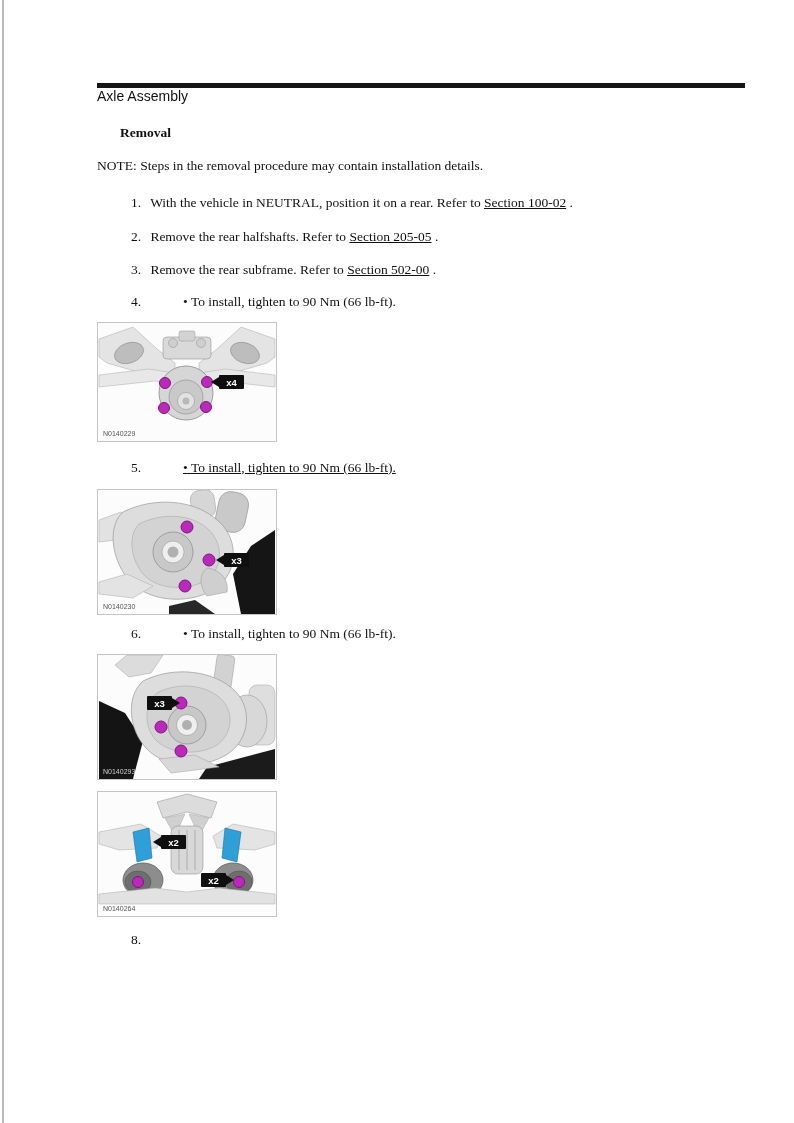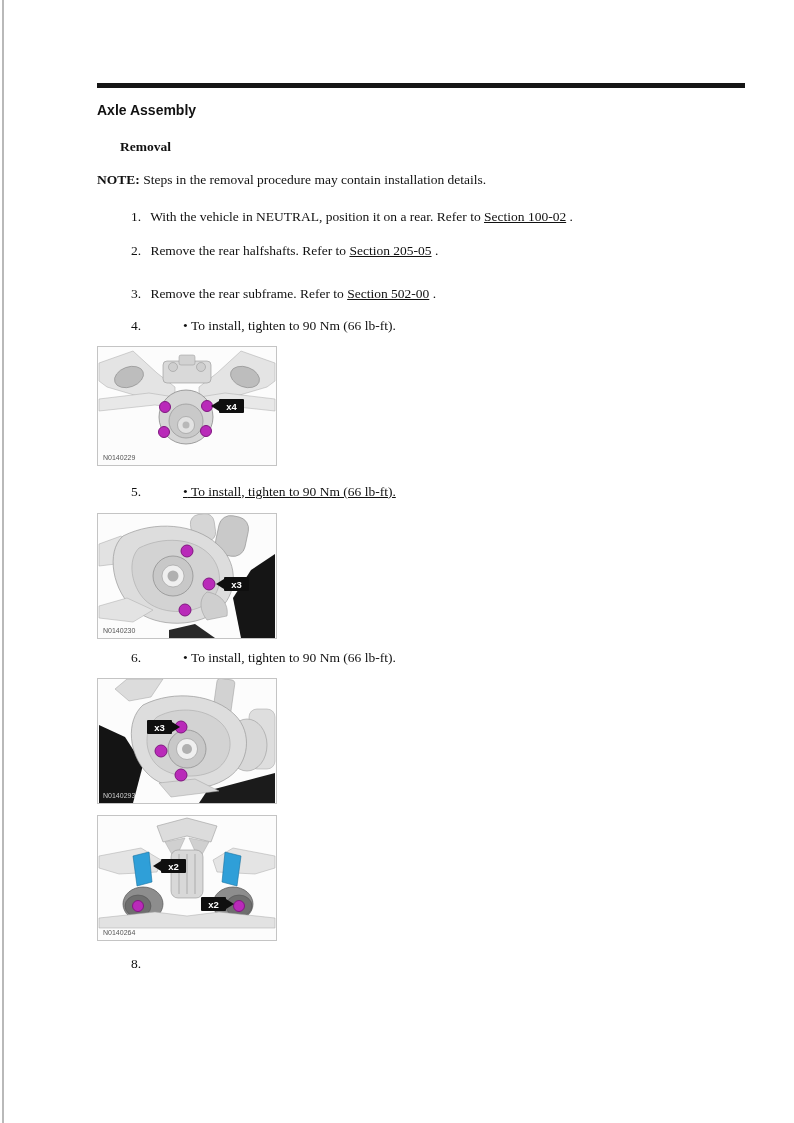--- a/index.html
+++ b/index.html
@@ -5,26 +5,26 @@
   html,body{margin:0;padding:0;}
   body{
     width:794px;height:1123px;background:#ffffff;position:relative;
     font-family:"Liberation Serif", serif;color:#111;overflow:hidden;
     box-sizing:border-box;
   }
   .page-edge{position:absolute;left:2px;top:0;width:2px;height:1123px;background:#b9b9b9;}
   .content{position:absolute;left:97px;top:0;width:648px;padding-top:79px;}
   .hdr{font-size:13.5px;line-height:21px;}
   .rule{height:4.5px;background:#151515;margin-top:4px;}
-  .sec-title{font-family:"Liberation Sans", sans-serif;font-weight:bold;font-size:14px;margin-top:14px;}
+  .sec-title{font-family:"Liberation Sans", sans-serif;font-weight:normal;font-size:14px;}
   .sub-title{font-weight:bold;font-size:13.5px;margin-top:21px;margin-left:23px;}
   .note{font-size:13.5px;margin-top:17px;}
-  .note b{font-weight:bold;}
+  .note b{font-weight:normal;}
   .step{font-size:13.5px;margin-left:34px;}
-  .s1{margin-top:21px;} .s2{margin-top:18px;} .s3{margin-top:27px;} .s4{margin-top:16px;}
+  .s1{margin-top:21px;} .s2{margin-top:18px;} .s3{margin-top:17px;} .s4{margin-top:16px;}
   .s5{margin-top:18px;text-decoration:underline;} .s6{margin-top:11px;} .s7{margin-top:13px;} .s8{margin-top:15px;}
   .step .num{display:inline-block;min-width:16px;}
   .step.bulleted .num{min-width:52px;}
   .step a{color:inherit;text-decoration:underline;cursor:pointer;}
   .fig{display:block;margin-left:0;border:1px solid #c4c4c4;background:#fcfcfc;}
   .f1{margin-top:12px;} .f2{margin-top:13px;} .f3{margin-top:12px;} .f4{margin-top:11px;}
   .co-text{font-family:"Liberation Sans", sans-serif;font-weight:bold;font-size:9.5px;fill:#fff;}
   .fig-id{font-family:"Liberation Sans", sans-serif;font-size:7px;fill:#555;}
   .fig-id.lt{fill:#cfcfcf;}
 </style>

